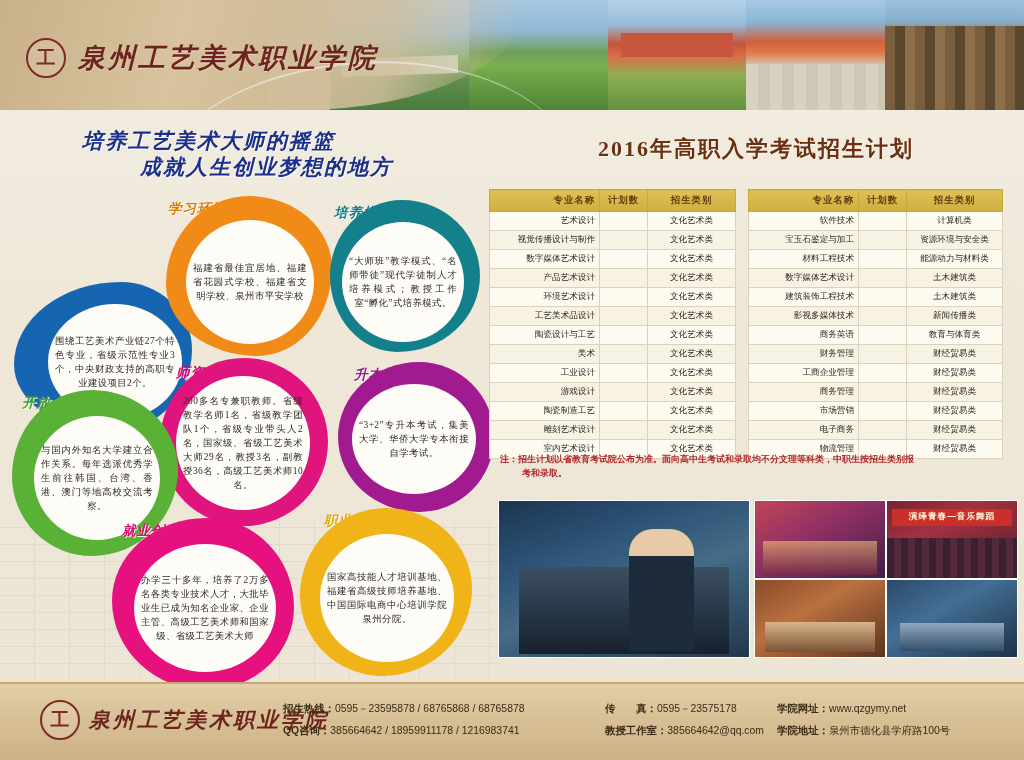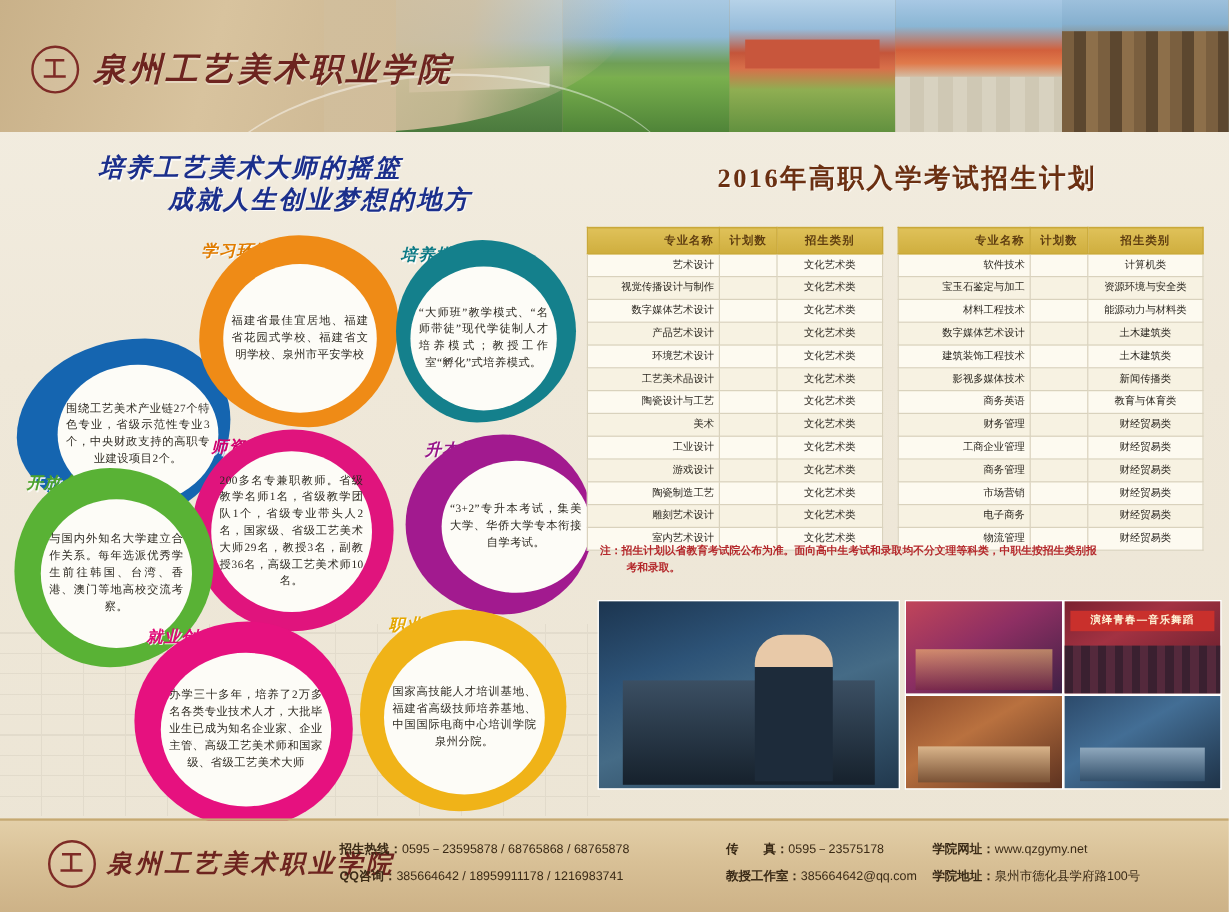--- a/index.html
+++ b/index.html
@@ -64,21 +64,21 @@
         border-radius:50% 50% 45% 55%/55% 45% 55% 45%; }
   #pB .petal-inner { left:20px; top:24px; width:128px; height:124px; }
   #pC { left:330px; top:22px;  width:150px; height:152px; background:#14808c;
         border-radius:48% 52% 55% 45%/50% 50% 50% 50%; }
   #pC .petal-inner { left:12px; top:22px; width:122px; height:120px; }
   #pD { left:160px; top:180px; width:168px; height:168px; background:#e0147d;
         border-radius:50%; }
   #pD .petal-inner { left:16px; top:18px; width:134px; height:134px; }
   #pE { left:338px; top:184px; width:156px; height:150px; background:#a21a8f;
         border-radius:52% 48% 48% 52%/50% 50% 50% 50%; }
-  #pE .petal-inner { left:30px; top:22px; width:124px; height:110px; }
+  #pE .petal-inner { left:14px; top:22px; width:124px; height:110px; }
   #pF { left:12px;  top:212px; width:166px; height:166px; background:#59b235;
         border-radius:48% 52% 52% 48%/52% 48% 52% 48%; }
   #pF .petal-inner { left:22px; top:26px; width:126px; height:124px; }
   #pG { left:112px; top:340px; width:182px; height:172px; background:#e6117f;
         border-radius:52% 48% 48% 52%/48% 52% 48% 52%; }
   #pG .petal-inner { left:22px; top:26px; width:142px; height:128px; }
   #pH { left:300px; top:330px; width:172px; height:168px; background:#f0b318;
         border-radius:50% 50% 52% 48%/52% 48% 52% 48%; }
   #pH .petal-inner { left:20px; top:26px; width:134px; height:128px; }
 

